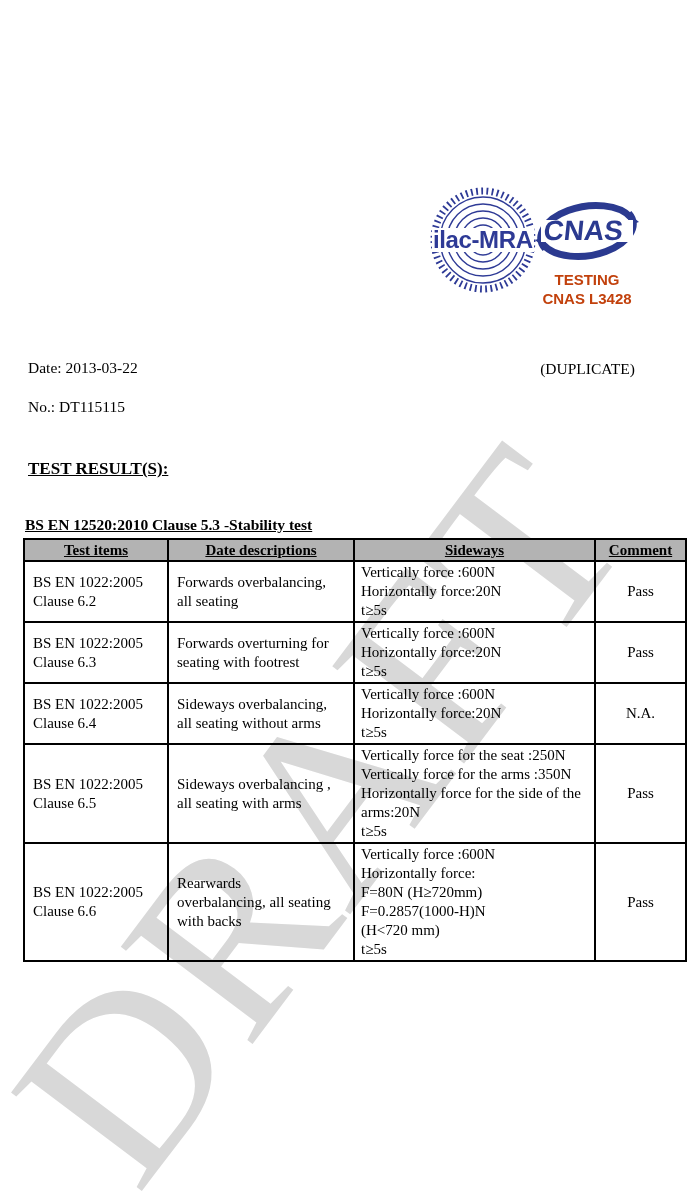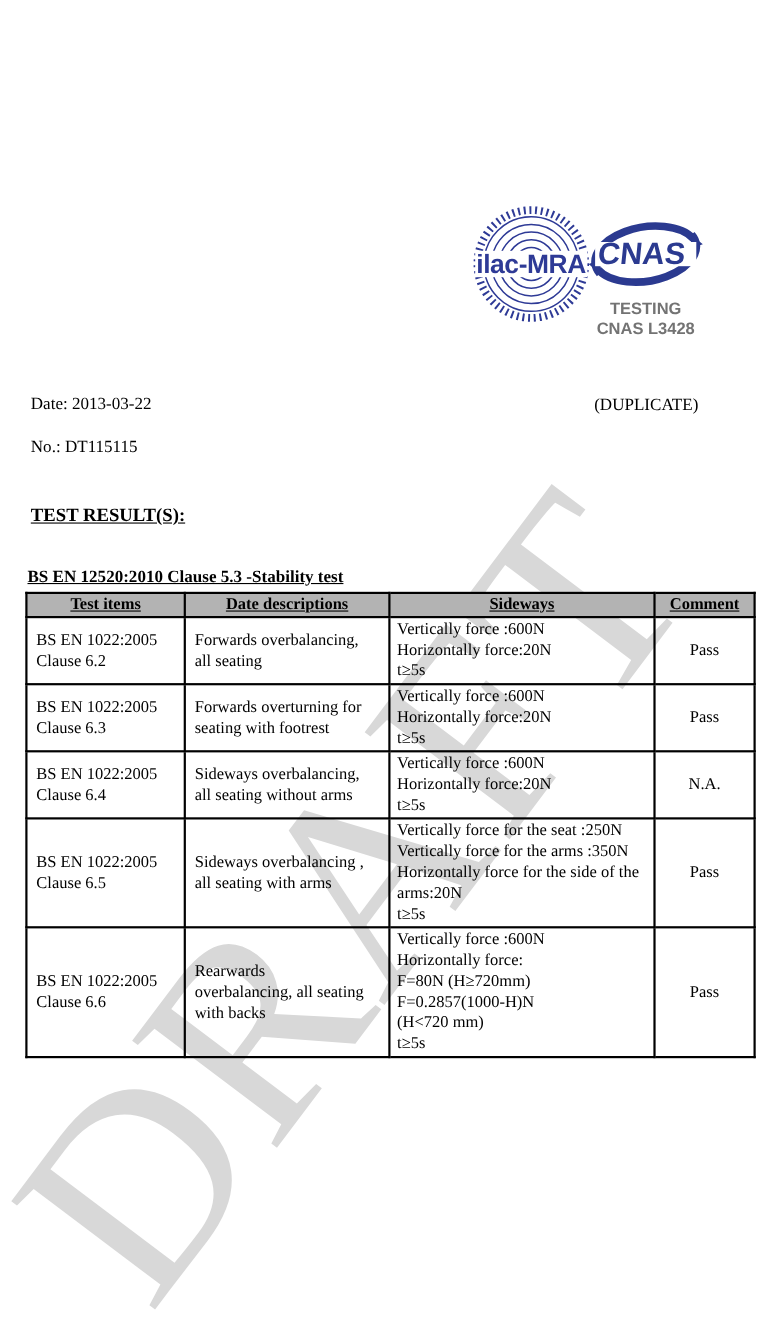--- a/index.html
+++ b/index.html
@@ -31,21 +31,21 @@
 
   
   .ilac-logo { position:absolute; left:430px; top:187px; width:106px; height:104px; }
   .cnas-block { position:absolute; left:534px; top:196px; width:106px; text-align:center; }
   .cnas-logo { width:104px; height:70px; }
   .testing-label, .cnas-number {
     font-family:"Liberation Sans", sans-serif;
     font-weight:bold;
     font-size:15px;
     line-height:19px;
-    color:#737373;
+    color:#c2410c;
     text-align:center;
   }
 
   
   .date-line  { position:absolute; left:28px; top:359px; font-size:15.5px; }
   .no-line    { position:absolute; left:28px; top:398px; font-size:15.5px; }
   .page-block { position:absolute; left:500px; top:359px; width:175px; text-align:center; font-size:15.5px; line-height:19.5px; }
 
   
   .result-title {

